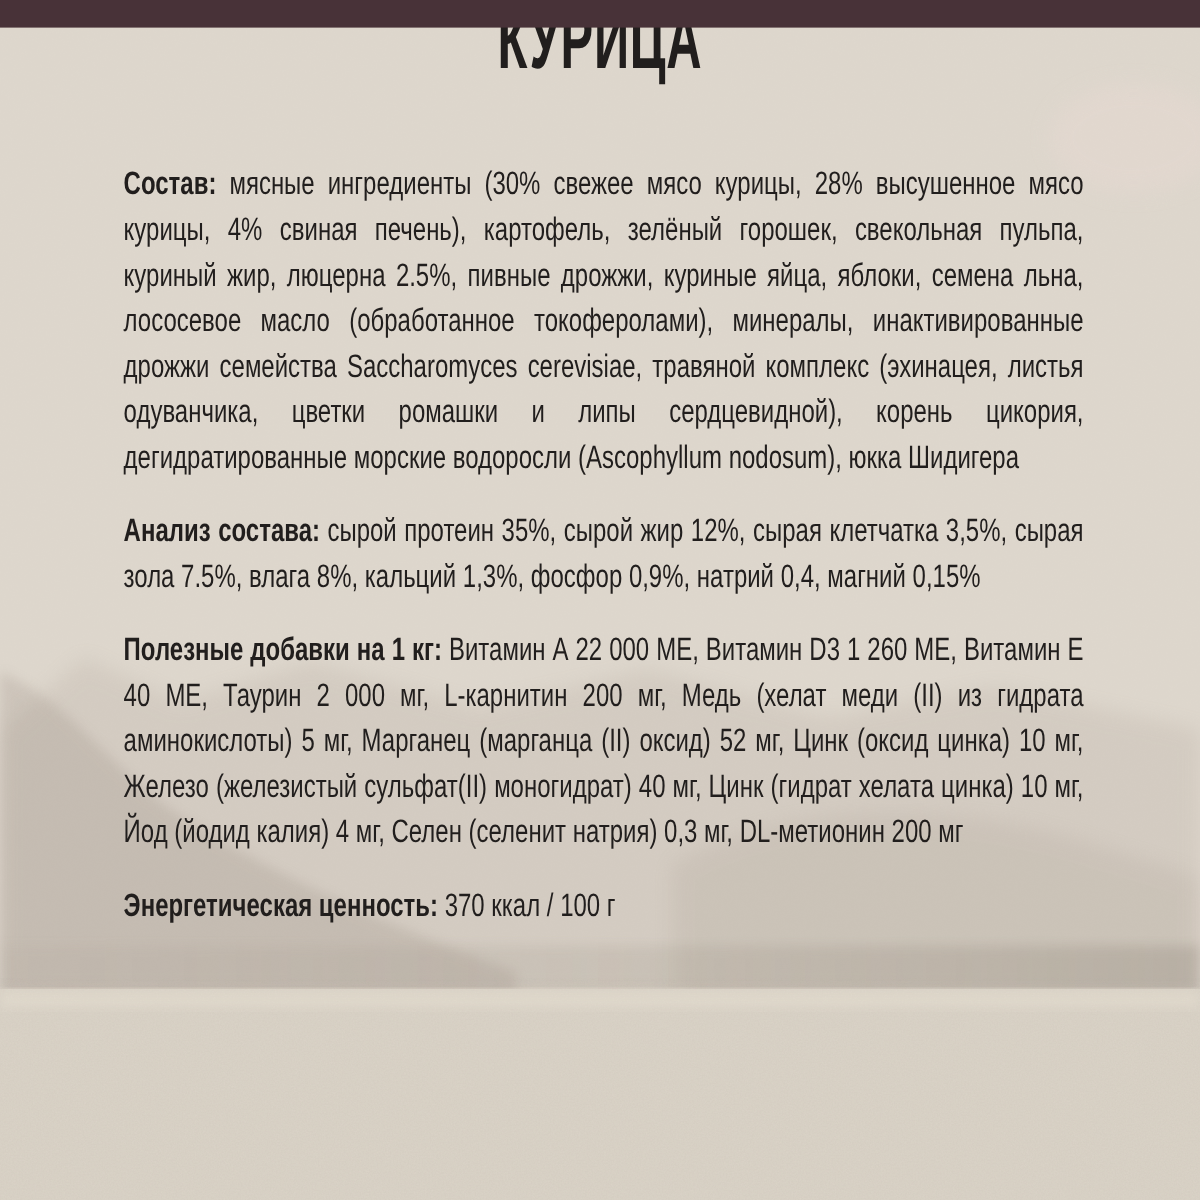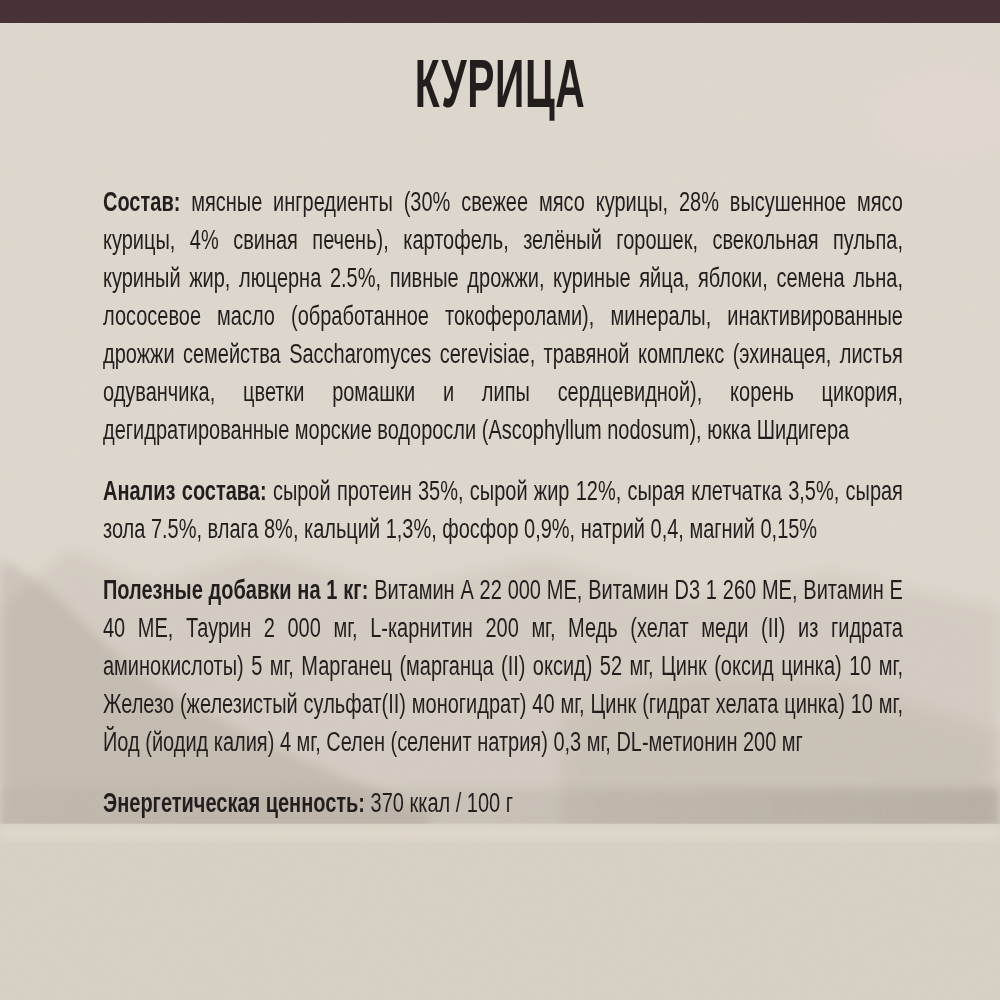--- a/index.html
+++ b/index.html
@@ -10,21 +10,21 @@
     font-family: "Liberation Sans", sans-serif;
   }
   .stage { position: relative; width: 1000px; height: 1000px; overflow: hidden; }
   .bg-svg { position: absolute; top: 0; left: 0; z-index: 0; }
   .topbar {
     position: absolute; top: 0; left: 0;
     width: 1000px; height: 23px;
     background: #483238;
     z-index: 3;
   }
-  .page { position: relative; z-index: 2; padding-top: 49px; }
+  .page { position: relative; z-index: 2; }
   .title {
     margin: 0;
     font-size: 68px;
     line-height: 68px;
     font-weight: 700;
     letter-spacing: 1px;
     text-align: center;
     color: #211e1d;
     transform: scaleX(0.60);
     transform-origin: 50% 50%;

